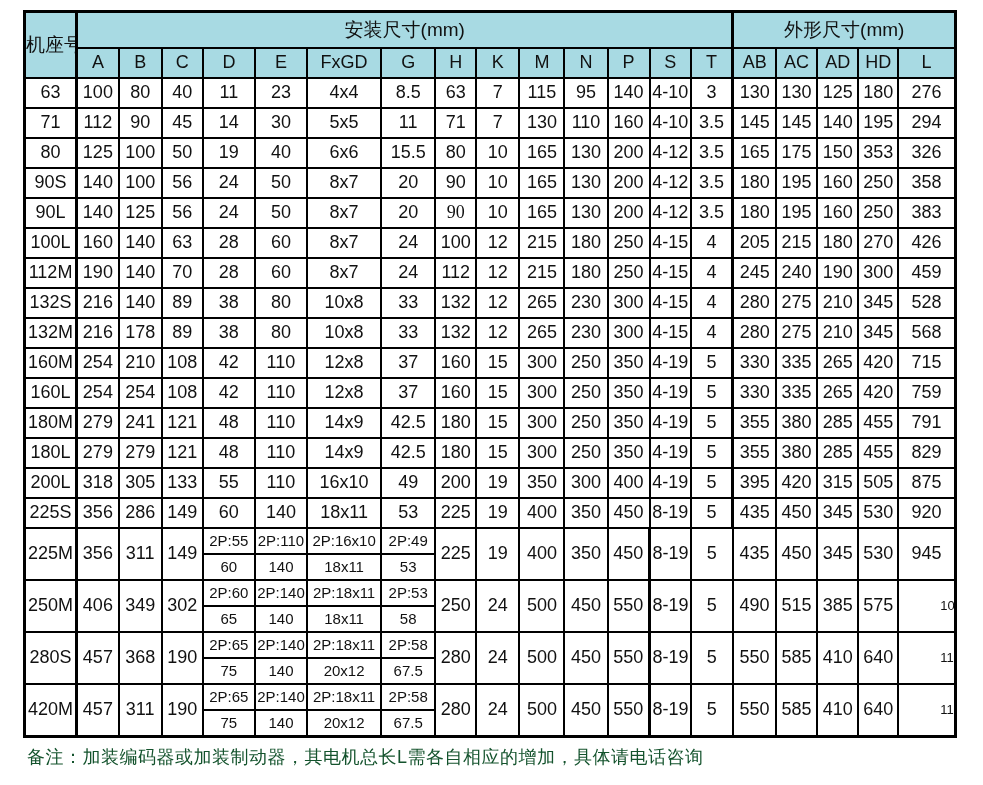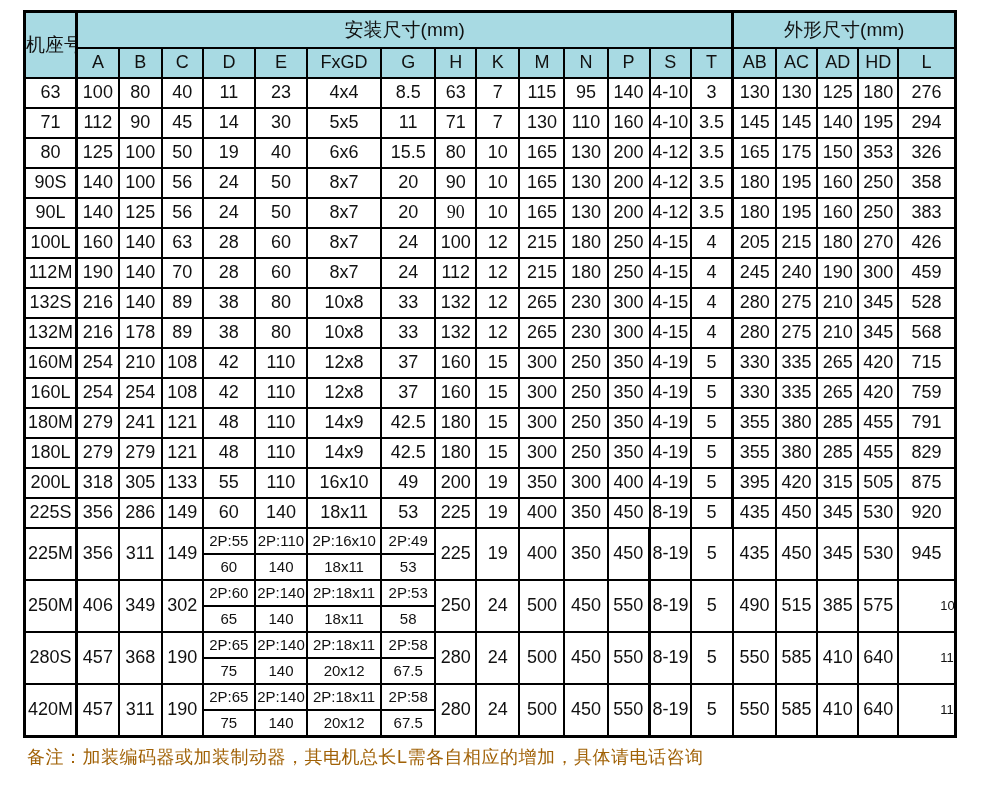--- a/index.html
+++ b/index.html
@@ -44,21 +44,21 @@
   .dim-table td.splitcell { height: 24px; font-size: 15px; }
   .dim-table td.serif {
     font-family: "Liberation Serif", "DejaVu Serif", serif;
     font-size: 18px;
   }
   .dim-table td.small { font-size: 13px; padding-left: 41px; }
   .note {
     margin-top: 7px;
     padding-left: 4px;
     font-size: 18px;
-    color: #a16207;
+    color: #14532d;
     letter-spacing: 0.5px;
   }
 </style>
 </head>
 <body>
 
 <div class="page">
   <table class="dim-table">
     <colgroup>
       <col style="width:52px">

